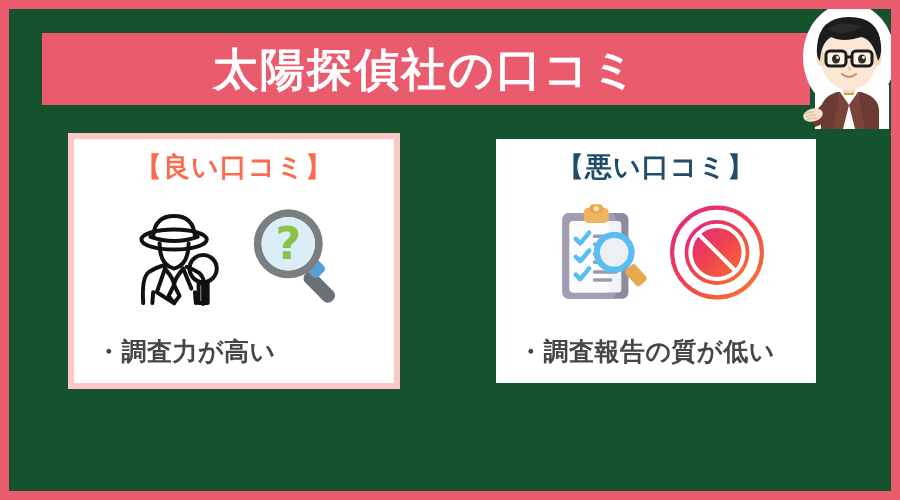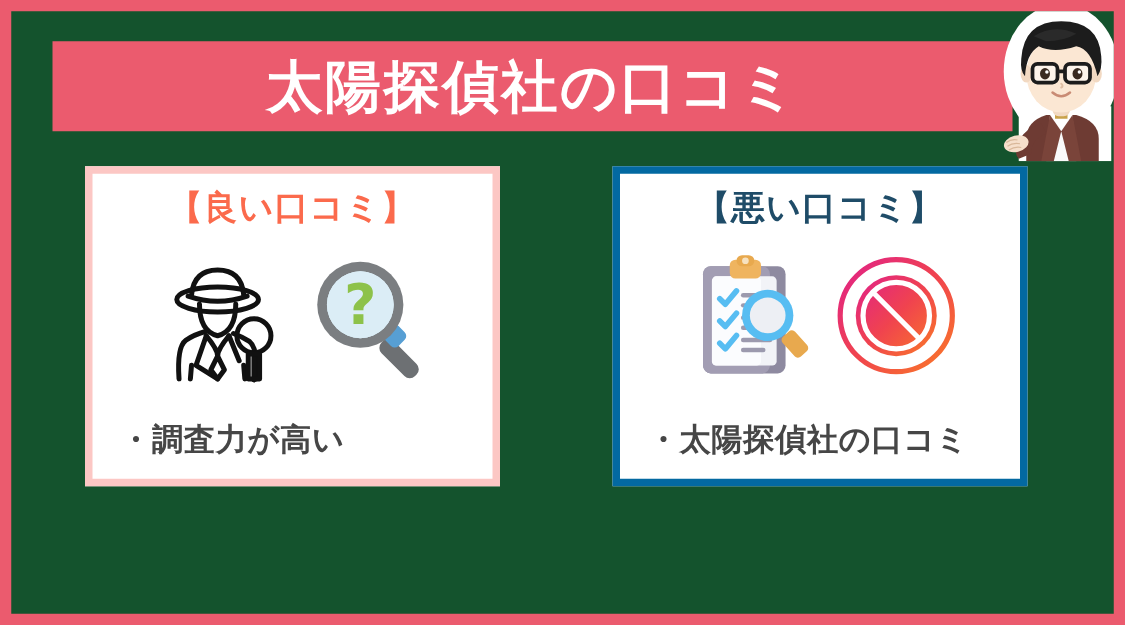--- a/index.html
+++ b/index.html
@@ -65,21 +65,21 @@
     height: 256px;
     box-sizing: border-box;
     background: #ffffff;
   }
   #card-good {
     left: 59px;
     border: 6px solid #FCC7C4;
   }
   #card-bad {
     left: 481px;
-    border: 6px solid #0369a1;
+    border: 6px solid #14532d;
   }
 
   .card-title {
     text-align: center;
     margin-top: 12px;
     font-size: 27px;
     font-weight: bold;
     line-height: 1.2;
     letter-spacing: 1px;
     font-family: "DejaVu Sans", "Liberation Sans", sans-serif;
@@ -281,17 +281,17 @@
 
           <circle cx="65" cy="62" r="32" fill="none" stroke="#FFFFFF" stroke-width="5"></circle>
 
           <line x1="43" y1="40" x2="87" y2="84" stroke="#FFFFFF" stroke-width="5" stroke-linecap="round"></line>
         </svg>
       </span>
 
     </div>
 
     <ul class="card-list">
-      <li>・太陽探偵社の口コミ</li>
+      <li>・調査報告の質が低い</li>
     </ul>
   </div>
 
 </div>
 
 </body></html>

